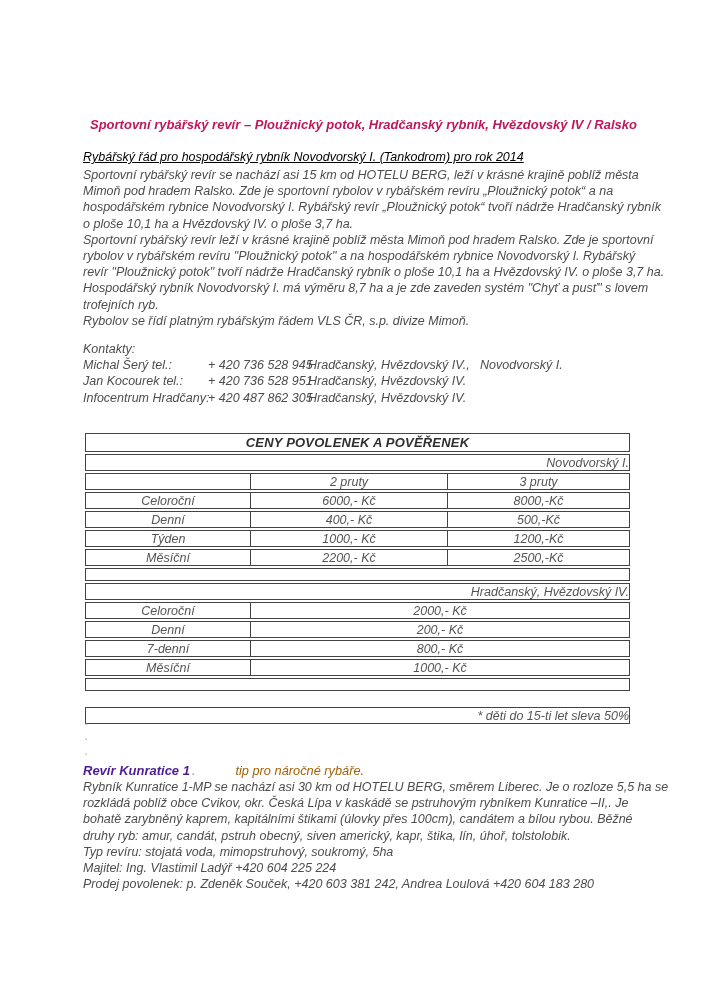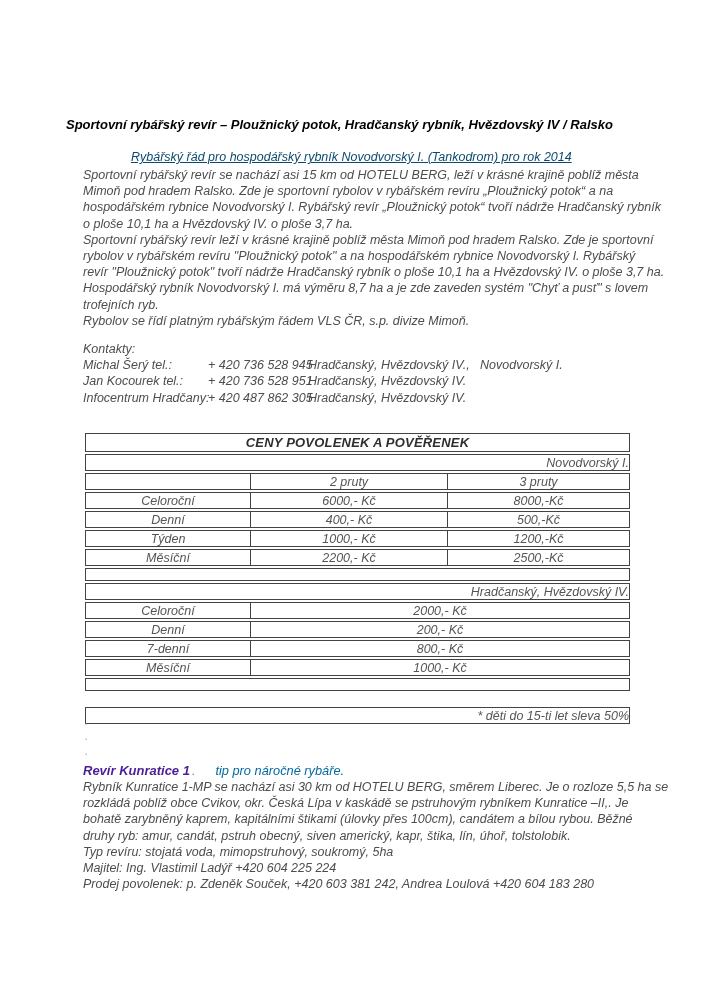--- a/index.html
+++ b/index.html
@@ -1,26 +1,26 @@
 <!DOCTYPE html>
 <html><head>
 <meta charset="utf-8">
 <style>
   html,body{margin:0;padding:0;background:#ffffff;}
   .page{
     position:relative;width:706px;height:1000px;background:#ffffff;overflow:hidden;
     font-family:"Liberation Sans",sans-serif;font-style:italic;color:#4d4d4d;
   }
   .doc-title{
-    position:absolute;left:66px;top:117px;width:560px;
-    font-size:13px;font-weight:bold;color:#000000;white-space:nowrap;
+    position:absolute;left:90px;top:117px;width:560px;
+    font-size:13px;font-weight:bold;color:#be185d;white-space:nowrap;
   }
   .doc-subtitle{
     position:absolute;left:83px;top:150px;
-    font-size:12.5px;color:#0c4a6e;text-decoration:underline;white-space:nowrap;cursor:pointer;margin-left:48px;
+    font-size:12.5px;color:#000000;text-decoration:underline;white-space:nowrap;cursor:pointer;
   }
   .intro{position:absolute;left:83px;top:167px;font-size:12.5px;}
   .bline{line-height:16.2px;height:16.2px;white-space:nowrap;}
   .contacts{position:absolute;left:83px;top:341px;font-size:12.5px;}
   .contacts .bline{white-space:pre;}
   .contact-row{display:grid;grid-template-columns:125px 100px auto;line-height:16.2px;height:16.2px;}
   .contact-row span{white-space:pre;}
 
   .ptable{position:absolute;left:85px;top:433px;width:545px;}
   .trow{
@@ -39,21 +39,21 @@
   .c3{flex:1;border-left:1px solid #434343;}
   .cw{flex:1;border-left:1px solid #434343;}
 
   .dots{position:absolute;left:85px;top:714px;font-size:12px;color:#b3a9a9;}
   .dots div{line-height:15.2px;height:15.2px;}
 
   .kun{position:absolute;left:83px;top:762px;font-size:12.5px;}
   .kun-head{display:flex;align-items:baseline;line-height:17px;height:17px;white-space:nowrap;}
   .kun-title{color:#4c1d95;font-weight:bold;font-size:13px;}
   .kun-dot{color:#8a8a8a;margin-left:2px;}
-  .kun-tag{color:#0369a1;margin-left:20px;font-size:12.8px;}
+  .kun-tag{color:#a16207;margin-left:40px;font-size:12.8px;}
 </style>
 </head>
 <body>
 
 <div class="page">
 
   <div class="doc-title">Sportovní rybářský revír – Ploužnický potok, Hradčanský rybník, Hvězdovský IV / Ralsko</div>
 
   <div class="doc-subtitle">Rybářský řád pro hospodářský rybník Novodvorský I. (Tankodrom) pro rok 2014</div>
 

